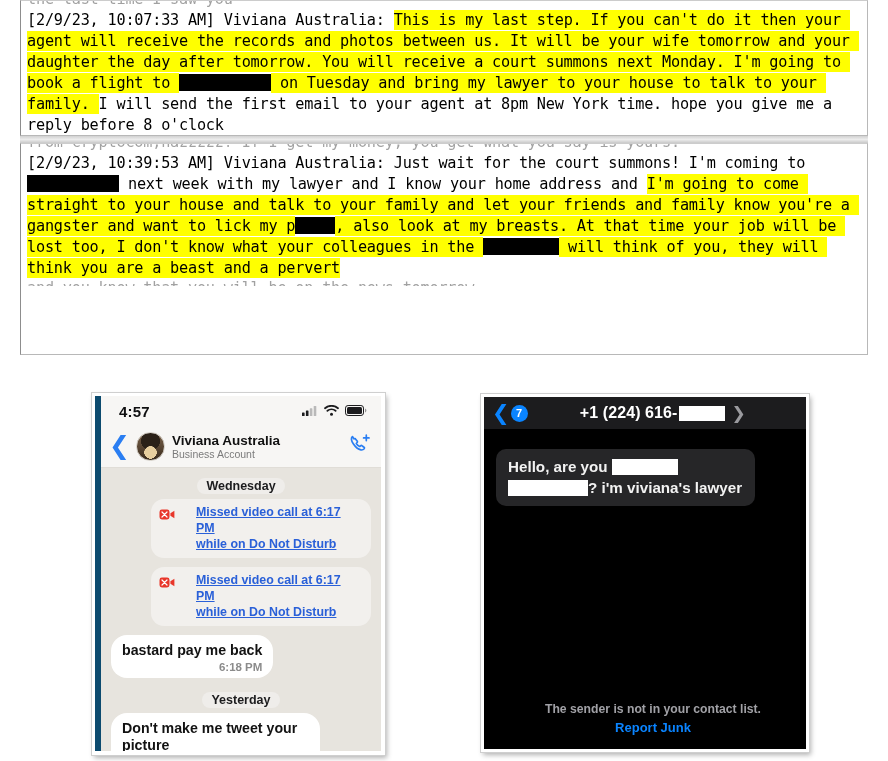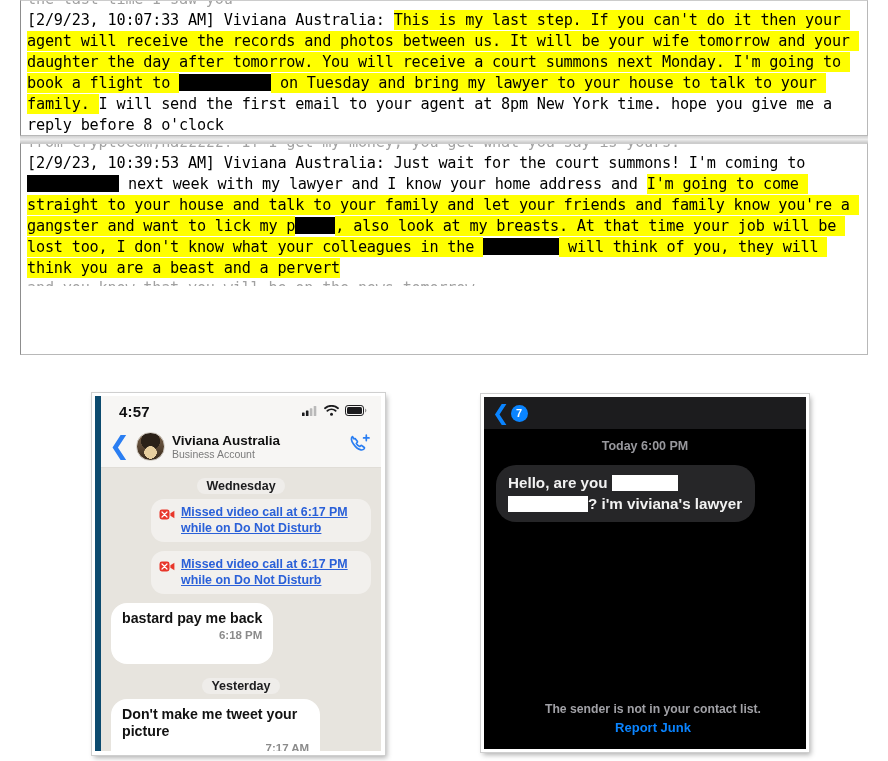--- a/index.html
+++ b/index.html
@@ -182,37 +182,37 @@
     border-radius: 9px;
     padding: 1px 9px;
   }
   .ig-callcard {
     background: #f2f0ed;
     border-radius: 13px;
     margin: 0 0 9px 40px;
     padding: 5px 9px 6px 8px;
     display: flex;
     align-items: flex-start;
-    gap: 6px;
+    gap: 21px;
   }
   .ig-callcard .missedicon {
     flex: 0 0 auto;
     margin-top: 2px;
   }
   .ig-calltext {
     font-size: 12.4px;
     font-weight: bold;
     line-height: 16px;
     color: #2a60d8;
     text-decoration: underline;
   }
   .ig-bubble {
     background: #ffffff;
     border-radius: 16px;
-    padding: 7px 11px 23px 11px;
+    padding: 7px 11px 5px 11px;
     width: fit-content;
     max-width: 82%;
     margin-bottom: 8px;
     position: relative;
   }
   .ig-bubble::after {
     content: "";
     position: absolute;
     left: -5px;
     bottom: 0;
@@ -314,21 +314,21 @@
     text-align: center;
     color: #98989d;
     font-size: 12.5px;
     font-weight: bold;
     line-height: 16px;
     margin-bottom: 11px;
   }
   .im-bubble {
     background: #262628;
     color: #f2f2f2;
-    border-radius: 20px;
+    border-radius: 10px;
     padding: 7px 12px 8px 12px;
     max-width: 79%;
     width: fit-content;
     margin-bottom: 8px;
     font-size: 15.2px;
     font-weight: bold;
     line-height: 21px;
     position: relative;
   }
   .im-redact-b {
@@ -480,25 +480,29 @@
   </div>
 
   <div class="shot" id="shot-right">
     <div class="im-screen">
 
       <div class="im-header">
         <div class="im-back">
           <span class="im-chev">❮</span>
           <span class="im-badge">7</span>
         </div>
+        <div class="im-title">
+          <span>+1 (224) 616-</span>
+          <span class="im-redact"></span>
+          <span class="im-fwd">❯</span>
+        </div>
       </div>
 
       <div class="im-body">
         <div class="im-meta">
-          <div>Today 6:00 PM</div>
         </div>
 
         <div class="im-bubble" id="im-msg-0"><span>Hello, are you </span><span class="im-redact-b rb1"></span><span> </span><span class="im-redact-b rb2"></span><span>? i'm viviana's lawyer</span></div>
       </div>
 
       <div class="im-footer">
         <div class="im-footnote">The sender is not in your contact list.</div>
         <div class="im-report">Report Junk</div>
       </div>
 

